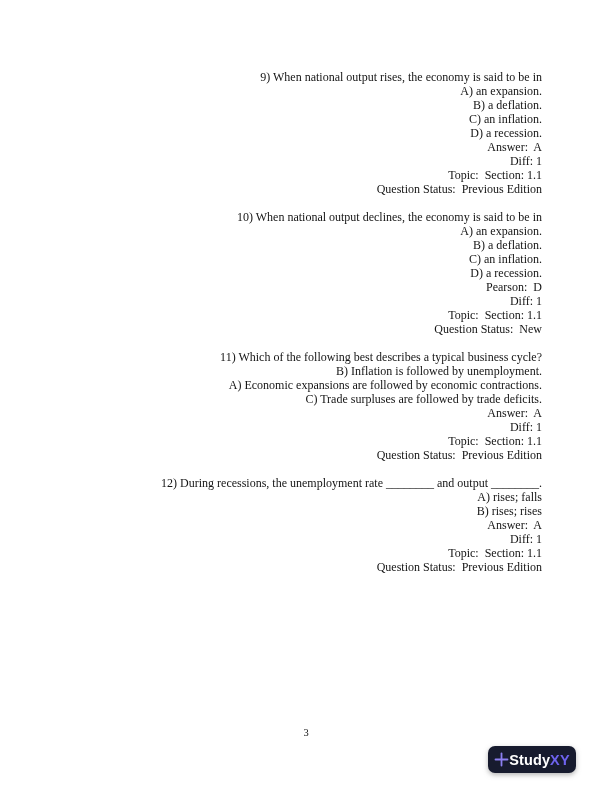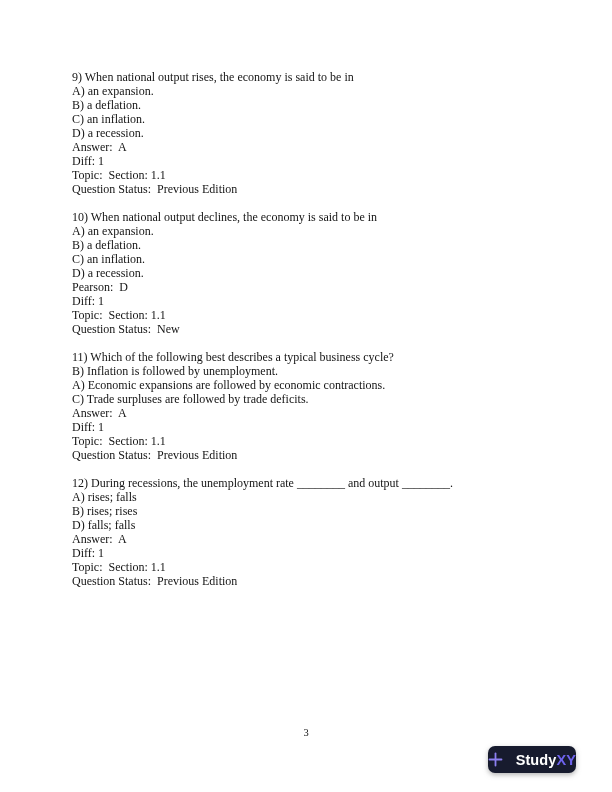--- a/index.html
+++ b/index.html
@@ -19,20 +19,21 @@
     left: 72px;
     top: 70px;
     width: 470px;
     font-family: "Liberation Serif", serif;
     font-size: 12px;
     line-height: 14px;
     color: #141414;
   }
   .qblock {
     margin: 0 0 14px 0;
+    text-align: right;
   }
   .line {
     white-space: pre-wrap;
   }
   .footer {
     position: absolute;
     left: 0;
     top: 726px;
     width: 612px;
     text-align: center;
@@ -45,21 +46,21 @@
     position: absolute;
     left: 488px;
     top: 746px;
     width: 88px;
     height: 27px;
     box-sizing: border-box;
     background: #171B2E;
     border-radius: 7px;
     display: flex;
     align-items: center;
-    justify-content: space-between;
+    justify-content: center;
     box-shadow: 0 2px 5px rgba(110, 110, 110, 0.5);
   }
   .plus-icon svg {
     display: block;
   }
   .brand-text {
     font-family: "Liberation Sans", sans-serif;
     font-weight: 700;
     font-size: 14.5px;
     letter-spacing: 0.1px;
@@ -109,21 +110,20 @@
       <div class="line">Answer:  A</div>
       <div class="line">Diff: 1</div>
       <div class="line">Topic:  Section: 1.1</div>
       <div class="line">Question Status:  Previous Edition</div>
     </section>
 
     <section class="qblock">
       <div class="line">12) During recessions, the unemployment rate ________ and output ________.</div>
       <div class="line">A) rises; falls</div>
       <div class="line">B) rises; rises</div>
-      <div class="line">D) falls; falls</div>
       <div class="line">Answer:  A</div>
       <div class="line">Diff: 1</div>
       <div class="line">Topic:  Section: 1.1</div>
       <div class="line">Question Status:  Previous Edition</div>
     </section>
 
   </div>
 
   <div class="footer">
     <div>3</div>

